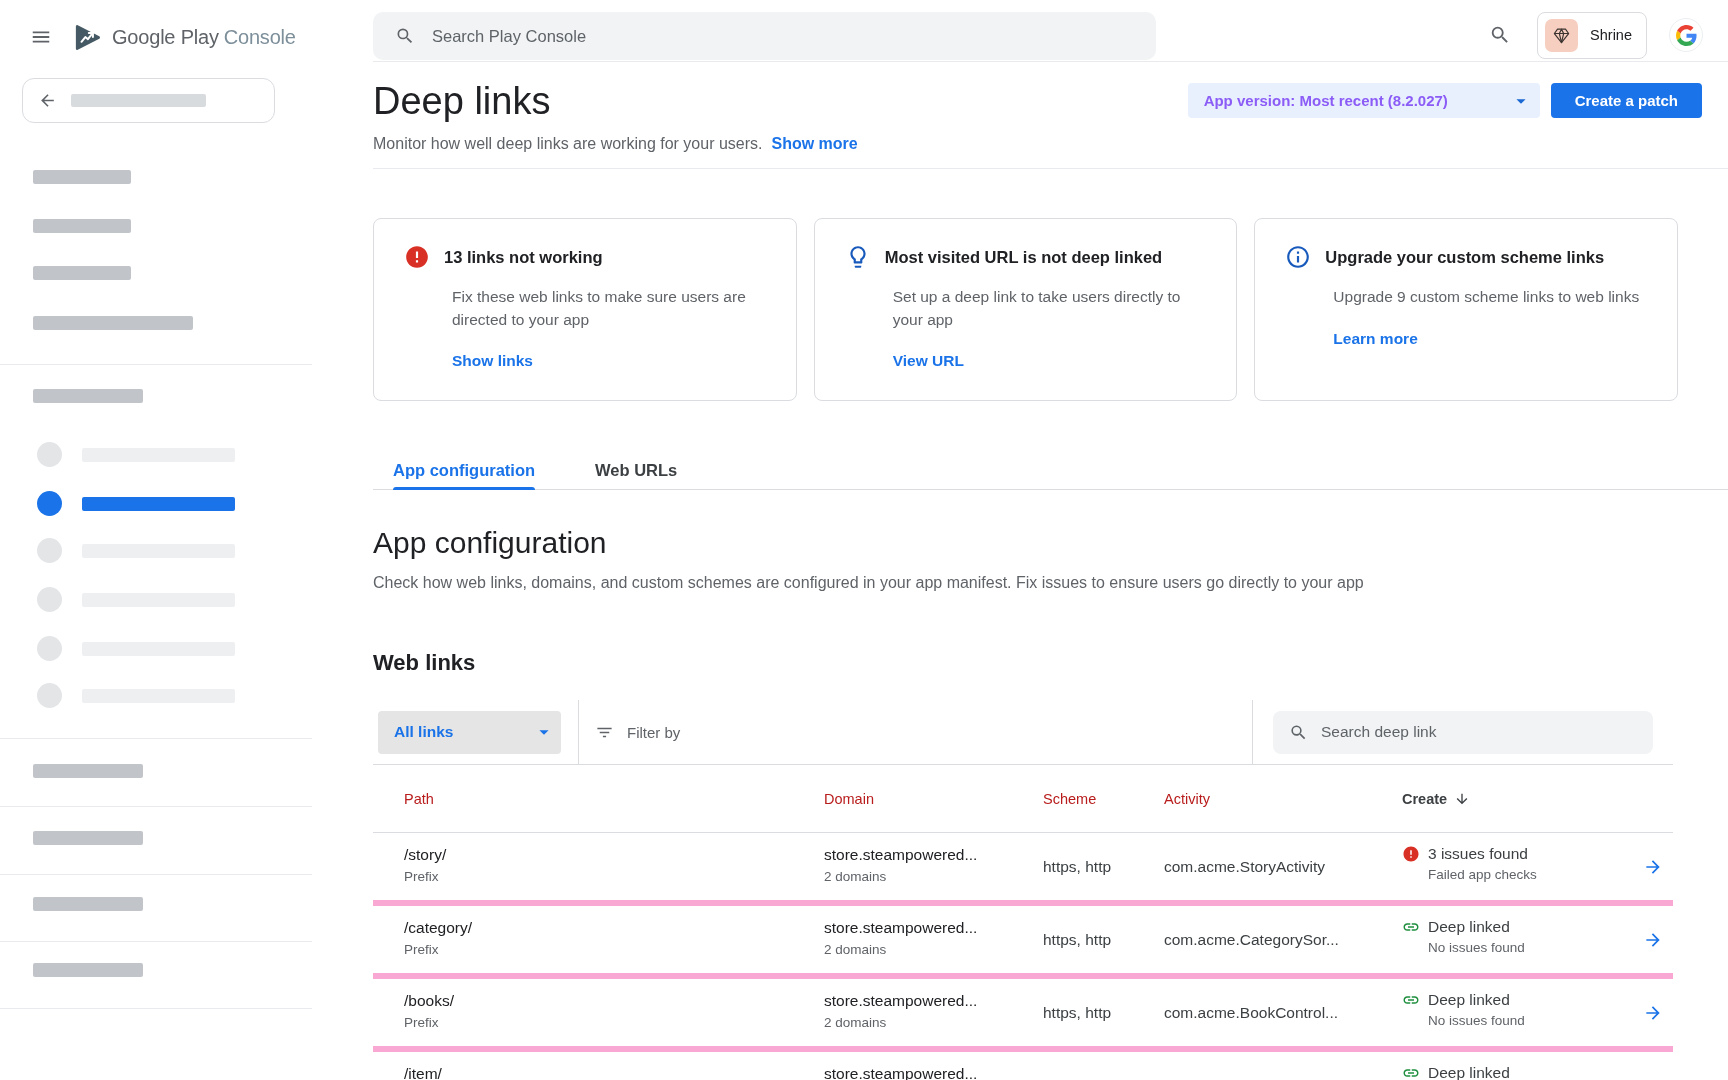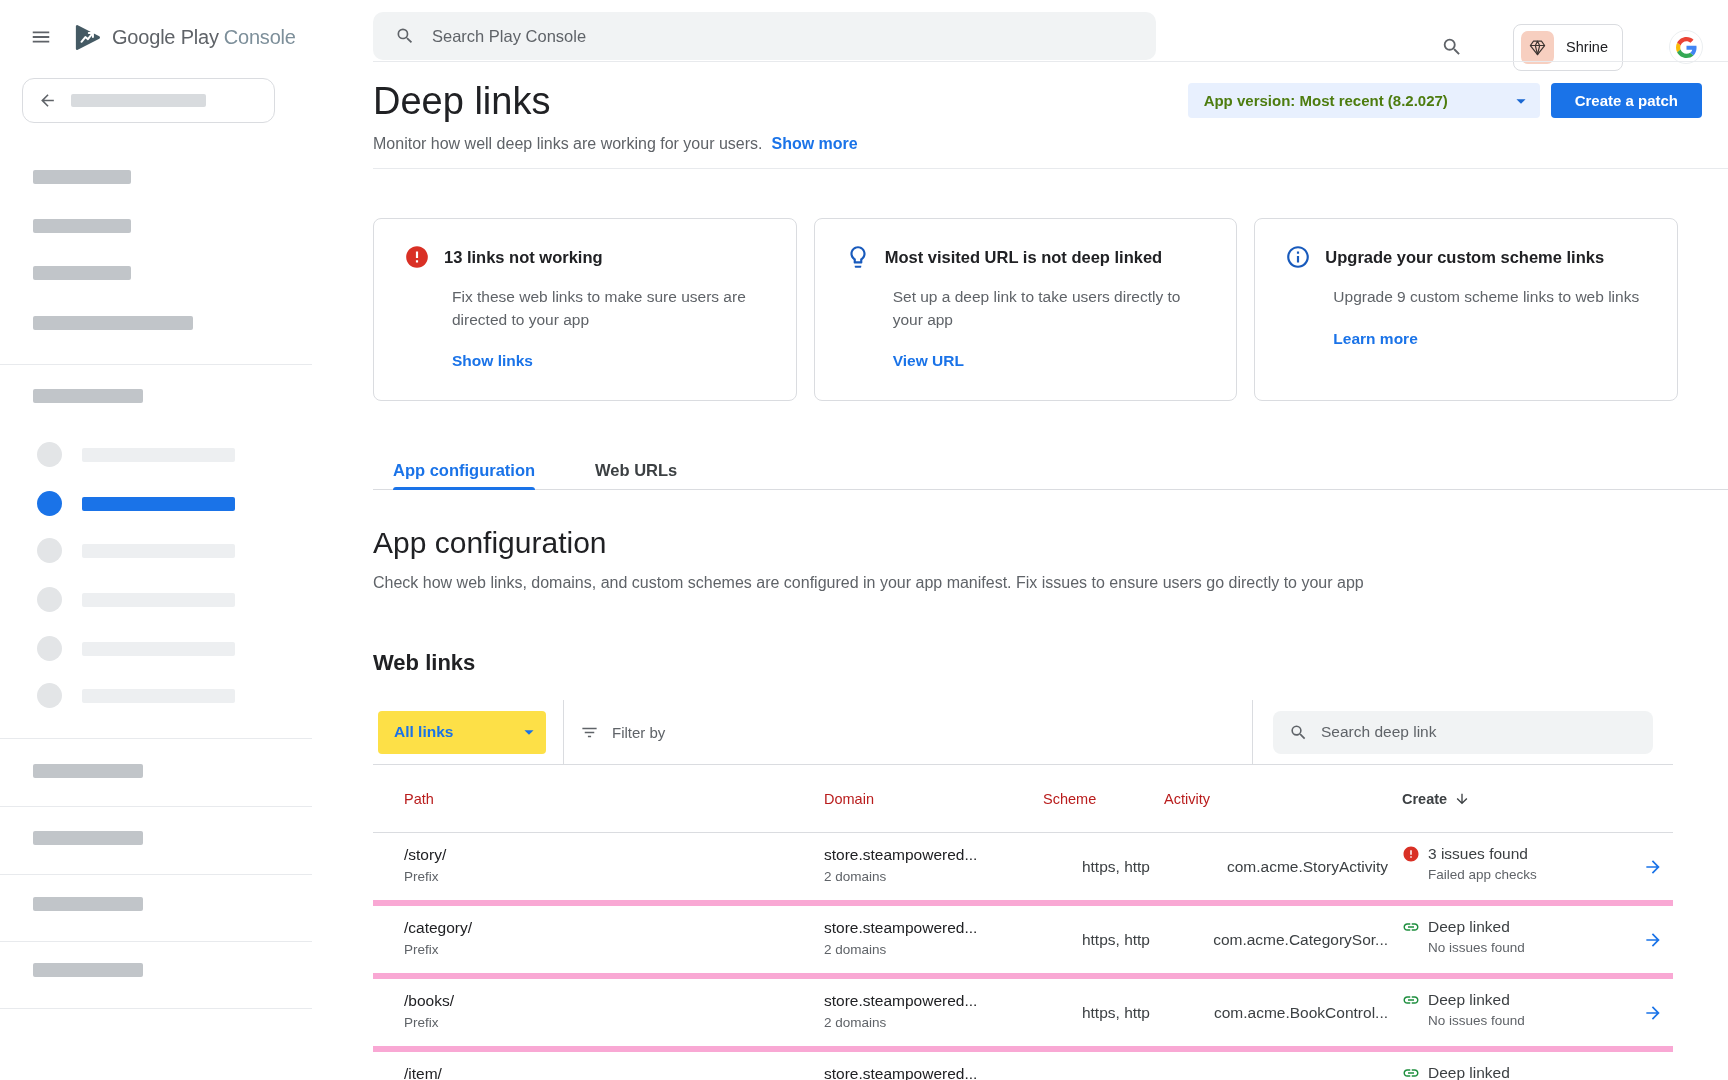--- a/index.html
+++ b/index.html
@@ -29,40 +29,40 @@
   
   .main { position:absolute; left:312px; top:0; width:1416px; height:1080px; }
   .topbar { position:relative; height:62px; }
   .topbar::after { content:""; position:absolute; left:61px; right:0; bottom:0; height:1px; background:#e8eaed; }
   .search-pill { position:absolute; left:61px; top:12px; width:783px; height:48px; background:#f1f3f4;
     border-radius:10px; display:flex; align-items:center; padding-left:22px; }
   .search-pill .s-icon { color:#5f6368; }
   .search-pill input { flex:1; margin-left:17px; border:none; outline:none; background:transparent;
     font-family:inherit; font-size:16.5px; color:#0c4a6e; }
   .search-pill input::placeholder { color:#5f6368; opacity:1; }
-  .top-right { position:absolute; right:25px; top:16px; height:62px; display:flex; align-items:center;gap:24px; }
+  .top-right { position:absolute; right:25px; top:4px; height:62px; display:flex; align-items:center; }
   .top-search-btn { color:#5f6368; cursor:pointer; }
   .app-chip { margin-left:26px; height:47px; border:1px solid #dadce0; border-radius:8px;
     display:flex; align-items:center; padding:0 14px 0 7px; cursor:pointer; background:#fff; }
   .app-tile { width:33px; height:33px; border-radius:7px; background:#f7cfc0;
     display:flex; align-items:center; justify-content:center; }
   .app-chip .app-name { margin-left:12px; font-size:14.5px; color:#202124; }
   .g-avatar { margin-left:22px; width:34px; height:34px; border-radius:50%;
     border:1px solid #eceff1; display:flex; align-items:center; justify-content:center; cursor:pointer; }
 
   
   .page-head { margin-left:61px; padding-top:18px; padding-bottom:15px; border-bottom:1px solid #e8eaed; }
   .page-title { font-size:38px; line-height:42px; font-weight:400; color:#202124; }
   .page-sub { margin-top:13px; font-size:16px; color:#5f6368; display:flex; align-items:center; }
   .link { color:#1a73e8; font-weight:700; cursor:pointer; }
   .page-sub .link { margin-left:9px; }
   .header-actions { position:absolute; top:83px; right:26px; display:flex; gap:11px; }
   .version-chip { width:352px; height:35px; background:#e8f0fe; border-radius:4px; display:flex;
     align-items:center; justify-content:space-between; padding:0 8px 0 16px; cursor:pointer; }
-  .version-chip span { font-size:15px; font-weight:700; color:#4d7c0f; white-space:nowrap; }
+  .version-chip span { font-size:15px; font-weight:700; color:#8b5cf6; white-space:nowrap; }
   .version-chip .caret { color:#1967d2; }
   .btn-primary { height:35px; padding:0 24px; background:#1a73e8; border:none; border-radius:4px;
     color:#fff; font-family:inherit; font-size:15px; font-weight:700; cursor:pointer; }
 
   
   .cards-row { margin:49px 0 0 61px; width:1305px; display:flex; gap:17px; }
   .card { flex:1; height:183px; border:1px solid #dadce0; border-radius:8px; padding:25px 30px; background:#fff; }
   .card-head { display:flex; align-items:center; gap:14px; }
   .card-title { font-size:16.5px; font-weight:700; color:#202124; }
   .card-body { margin:16px 0 0 48px; max-width:308px; font-size:15.5px; line-height:22.5px; color:#5f6368; }
@@ -79,21 +79,21 @@
     background:#1a73e8; border-radius:3px 3px 0 0; }
 
   
   .h2 { margin:36px 0 0 61px; font-size:30px; font-weight:400; color:#202124; }
   .section-desc { margin:14px 0 0 61px; font-size:16px; color:#5f6368; }
   .h3 { margin:58px 0 0 61px; font-size:22px; font-weight:700; color:#202124; }
 
   
   .toolbar { margin-left:61px; margin-top:24px; width:1300px; height:65px; display:flex;
     align-items:center; border-bottom:1px solid #dadce0; }
-  .links-select { margin-left:5px; width:168px; height:43px; background:#fde047; border-radius:4px;
+  .links-select { margin-left:5px; width:183px; height:43px; background:#e5e5e5; border-radius:4px;
     display:flex; align-items:center; justify-content:space-between; padding:0 6px 0 16px; cursor:pointer; }
   .links-select span { font-size:15.5px; font-weight:700; color:#1a73e8; }
   .links-select .caret { color:#1a73e8; }
   .vdiv { width:1px; align-self:stretch; background:#dadce0; }
   .vdiv.d1 { margin-left:17px; }
   .filter-by { margin-left:16px; display:flex; align-items:center; gap:13px; color:#5f6368; cursor:pointer; }
   .filter-by span { font-size:15px; }
   .spacer { flex:1; }
   .search-box { margin:0 20px; width:380px; height:43px; background:#f1f3f4; border-radius:8px;
     display:flex; align-items:center; padding-left:16px; }
@@ -107,21 +107,21 @@
   .thead { height:68px; align-items:center; border-bottom:1px solid #dadce0; }
   .thead > div { font-size:14.5px; color:#b91c1c; }
   .thead .c-path { padding-left:31px; }
   .thead .c-status { display:flex; align-items:center; gap:7px; color:#3c4043; font-weight:700; cursor:pointer; }
   .trow { height:73px; border-bottom:6px solid #f9a8d4; cursor:pointer; }
   .trow:last-child { border-bottom:none; }
   .cell-2line { padding-top:13px; }
   .cell-2line .l1 { font-size:15.5px; color:#202124; }
   .cell-2line .l2 { margin-top:5px; font-size:13.5px; color:#5f6368; }
   .cell-mid { align-self:center; font-size:15.5px; color:#3c4043; white-space:nowrap;
-    overflow:hidden; padding-right:14px;text-align:right; }
+    overflow:hidden; padding-right:14px; }
   .c-path.cell-2line { padding-left:31px; }
   .cell-status { padding-top:12px; }
   .status-main { display:flex; align-items:center; gap:8px; font-size:15.5px; color:#3c4043; }
   .status-sub { margin:4px 0 0 26px; font-size:13.5px; color:#5f6368; }
   .icon-green { color:#1e8e3e; }
   .cell-arrow { align-self:center; justify-self:center; color:#1a73e8; }
 </style>
 </head>
 <body>
 

